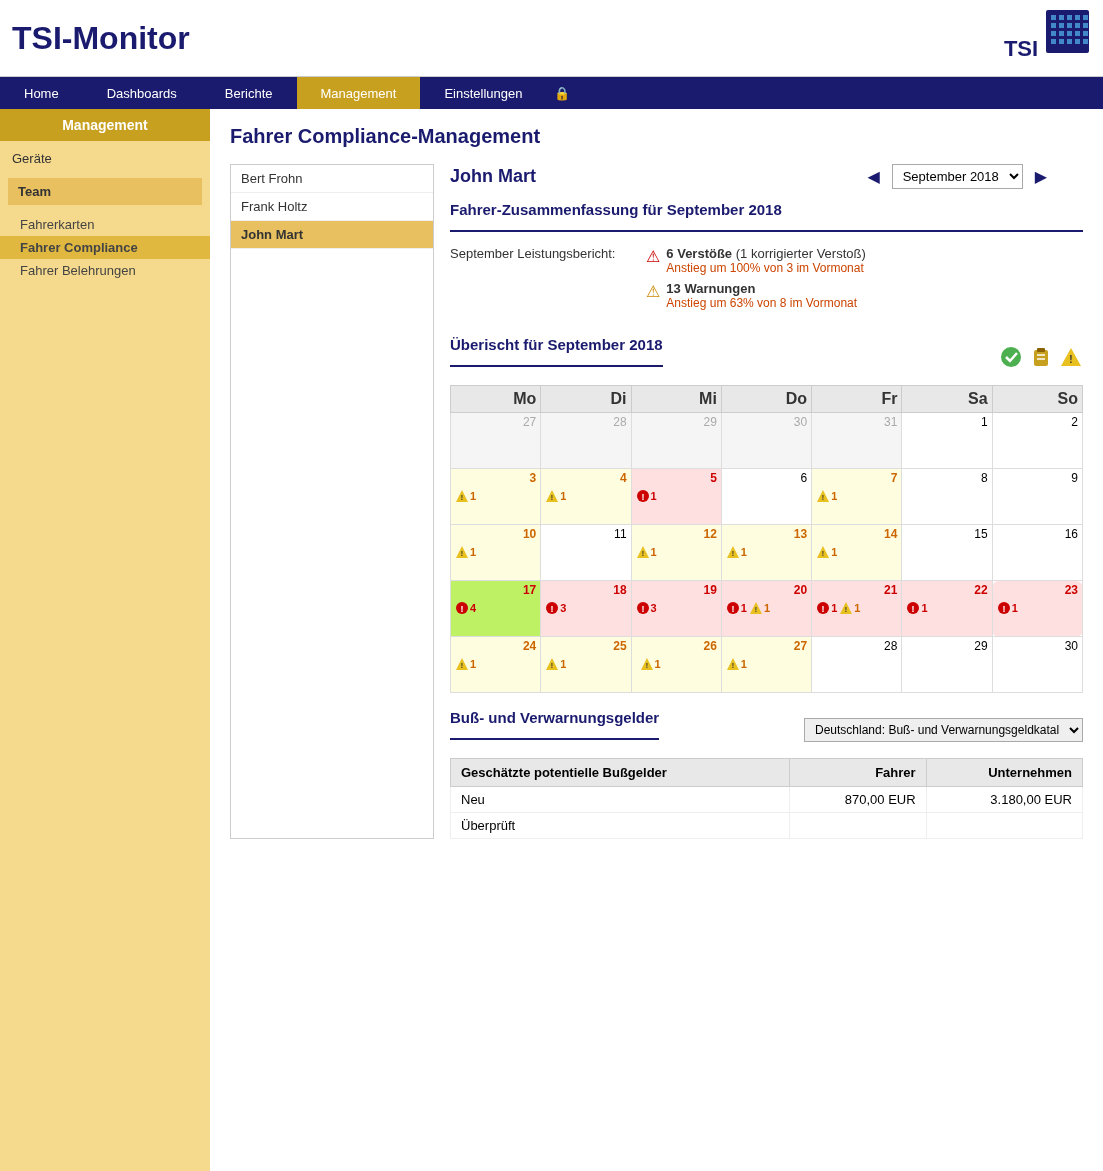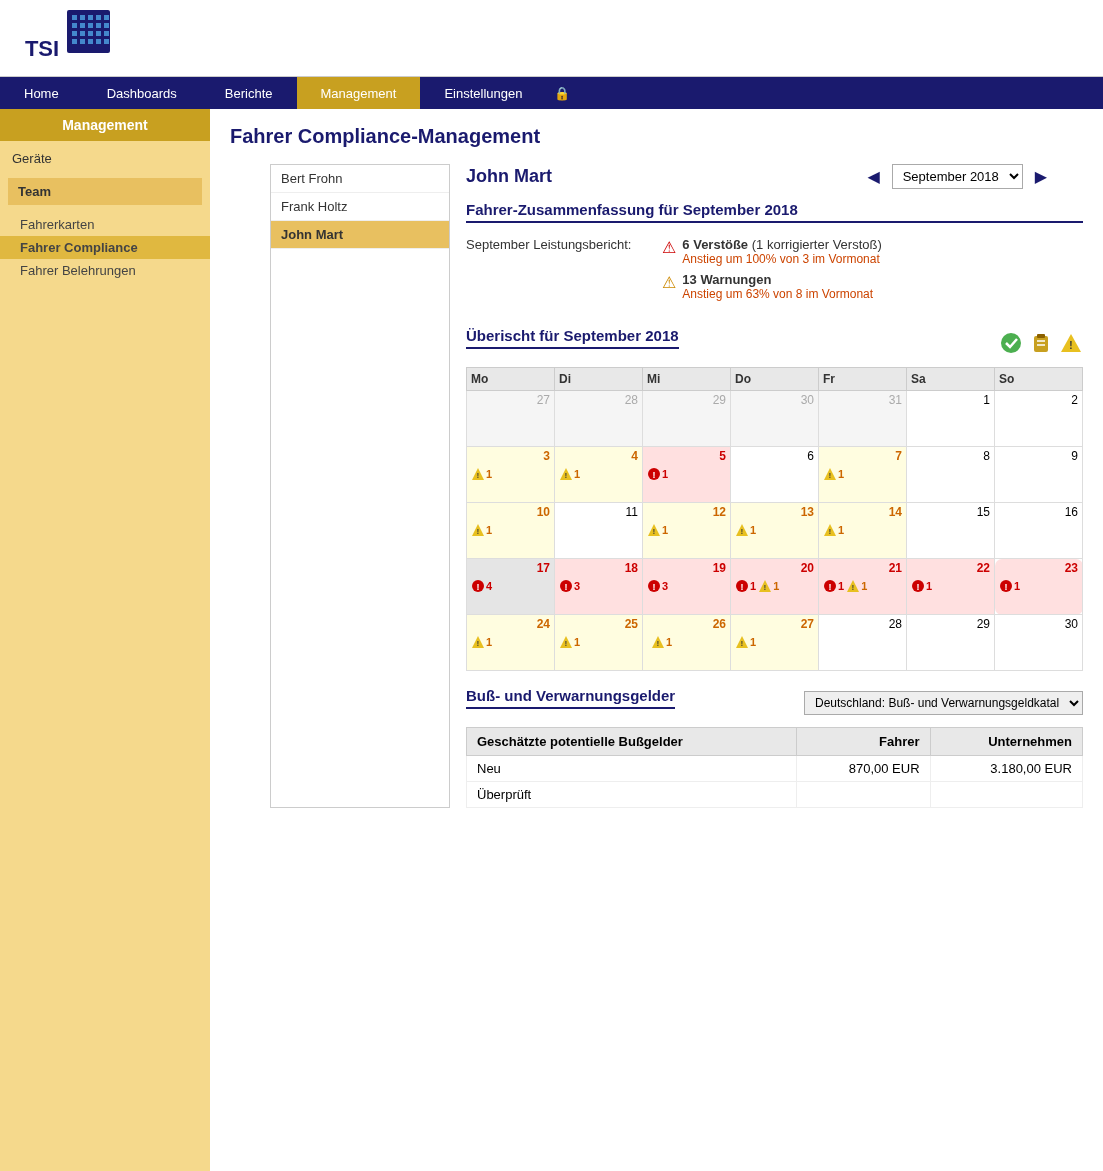--- a/index.html
+++ b/index.html
@@ -25,74 +25,75 @@
     .sidebar-team { background: #e8c060; margin: 8px; padding: 6px 10px; border-radius: 0; font-weight: bold; color: #333; cursor: pointer; }
     .sidebar-nav-item { padding: 4px 8px 4px 20px; color: #444; cursor: pointer; font-size: 13px; }
     .sidebar-nav-item.active { background: #e0b840; font-weight: bold; }
 
     
     .main { flex: 1; padding: 16px 20px; background: #fff; }
     .page-title { font-size: 20px; font-weight: bold; color: #1a1a6e; margin-bottom: 16px; }
 
     
     .content-area { display: flex; gap: 16px; }
-    .driver-list { width: 180px; flex-shrink: 0; background: #fff; border: 1px solid #ccc; margin-left: 40px; }
+    .driver-list { width: 204px; flex-shrink: 0; background: #fff; border: 1px solid #ccc; }
     .driver-list-item { padding: 6px 10px; cursor: pointer; color: #333; border-bottom: 1px solid #eee; }
     .driver-list-item.active { background: #e8c060; font-weight: bold; }
 
     
     .detail { flex: 1; }
     .driver-header { display: flex; align-items: center; justify-content: space-between; margin-bottom: 12px; }
     .driver-name { font-size: 18px; font-weight: bold; color: #1a1a6e; }
     .month-nav { display: flex; align-items: center; gap: 6px; }
     .month-nav button { background: none; border: none; cursor: pointer; font-size: 16px; color: #1a1a6e; padding: 2px 6px; }
     .month-select { border: 1px solid #aaa; padding: 3px 6px; font-size: 13px; background: #fff; }
     .home-btn { width: 24px; height: 24px; background: #c8a020; border: none; cursor: pointer; display: flex; align-items: center; justify-content: center; }
 
     
-    .section-title { font-size: 15px; font-weight: bold; color: #1a1a6e; border-bottom: 2px solid #1a1a6e; padding-bottom: 3px; margin-bottom: 10px; }
+    .section-title { font-size: 15px; font-weight: bold; color: #1a1a6e; border-bottom: 2px solid #1a1a6e; padding-bottom: 12px; margin-bottom: 10px; }
     .summary-section { background: #fff; margin-bottom: 16px; }
     .summary-row { display: flex; gap: 16px; align-items: flex-start; padding: 4px 0; }
     .summary-label { min-width: 180px; color: #333; }
     .summary-content { flex: 1; }
     .violation-item { display: flex; align-items: flex-start; gap: 6px; margin-bottom: 6px; }
     .violation-icon { font-size: 16px; margin-top: 1px; }
     .violation-text { font-weight: bold; color: #333; font-size: 13px; }
     .violation-sub { color: #cc4400; font-size: 12px; }
     .warning-icon { color: #cc8800; }
     .error-icon { color: #cc0000; }
 
     
     .calendar-section { margin-bottom: 16px; }
     .calendar-header-row { display: flex; align-items: center; justify-content: space-between; margin-bottom: 8px; }
     .calendar-icons { display: flex; gap: 6px; }
     .cal-icon { width: 24px; height: 24px; display: flex; align-items: center; justify-content: center; cursor: pointer; }
 
     .calendar { width: 100%; border-collapse: collapse; }
-    .calendar th { background: #e8e8e8; text-align: left; padding: 4px; font-size: 12px; color: #333; border: 1px solid #ccc; width: 14.28%; }
+    .calendar th { background: #e8e8e8; text-align: right; padding: 4px; font-size: 16px; color: #333; border: 1px solid #ccc; width: 14.28%; }
     .calendar td { border: 1px solid #ddd; vertical-align: top; padding: 2px 4px; height: 56px; width: 14.28%; font-size: 12px; }
     .cal-day-num { text-align: right; padding-bottom: 2px; }
     .cal-cell-content { display: flex; flex-wrap: wrap; gap: 2px; margin-top: 2px; }
     .cal-badge { display: flex; align-items: center; gap: 1px; font-size: 11px; }
 
     
     .fines-section { margin-top: 12px; }
     .fines-header { display: flex; align-items: center; justify-content: space-between; margin-bottom: 8px; }
     .fines-select { border: 1px solid #aaa; padding: 3px 6px; font-size: 12px; }
     .fines-table { width: 100%; border-collapse: collapse; }
     .fines-table th { background: #e8e8e8; padding: 6px 10px; text-align: left; font-weight: bold; border: 1px solid #ccc; font-size: 13px; }
     .fines-table th.right { text-align: right; }
     .fines-table td { padding: 5px 10px; border: 1px solid #eee; font-size: 13px; }
     .fines-table tr.total td { font-weight: bold; border-top: 2px solid #aaa; }
     .fines-table tr.italic td { font-style: italic; color: #555; }
   </style>
 </head>
 <body>
 
 <div class="header">
+  <div class="header-title">TSI-Monitor</div>
   <div style="display:flex;align-items:center;">
 
     <svg width="100" height="60" viewBox="0 0 100 60">
       <rect x="55" y="2" width="43" height="43" fill="#1a1a6e" rx="2"></rect>
 
       <g fill="#4488cc">
         <rect x="60" y="7" width="5" height="5"></rect>
         <rect x="68" y="7" width="5" height="5"></rect>
         <rect x="76" y="7" width="5" height="5"></rect>
         <rect x="84" y="7" width="5" height="5"></rect>
@@ -366,21 +367,21 @@
                     </div>
                   </td>
                   <td style="background: rgb(255, 255, 255);">
                     <div class="cal-day-num" style="text-align: right; font-weight: normal;">15</div>
                   </td>
                   <td style="background: rgb(255, 255, 255);">
                     <div class="cal-day-num" style="text-align: right; font-weight: normal;">16</div>
                   </td>
                 </tr>
                 <tr>
-                  <td style="background: #e5e5e5;">
+                  <td style="background: #bef264;">
                     <div class="cal-day-num" style="color: rgb(204, 0, 0); text-align: right; font-weight: bold;">17</div>
                     <div class="cal-cell-content">
                       <span class="cal-badge">
                         <svg width="14" height="14" viewBox="0 0 14 14">
                           <circle cx="7" cy="7" r="6" fill="#cc0000"></circle>
                           <text x="7" y="11" text-anchor="middle" font-size="9" font-weight="bold" fill="#fff">!</text>
                         </svg>
                         <span style="color:#cc0000;font-weight:bold;">4</span>
                       </span>
                     </div>

